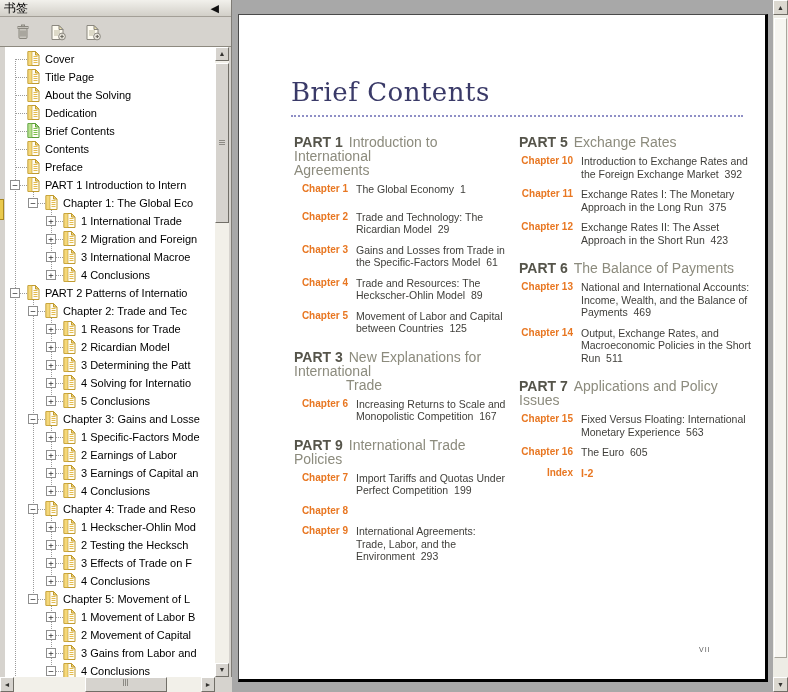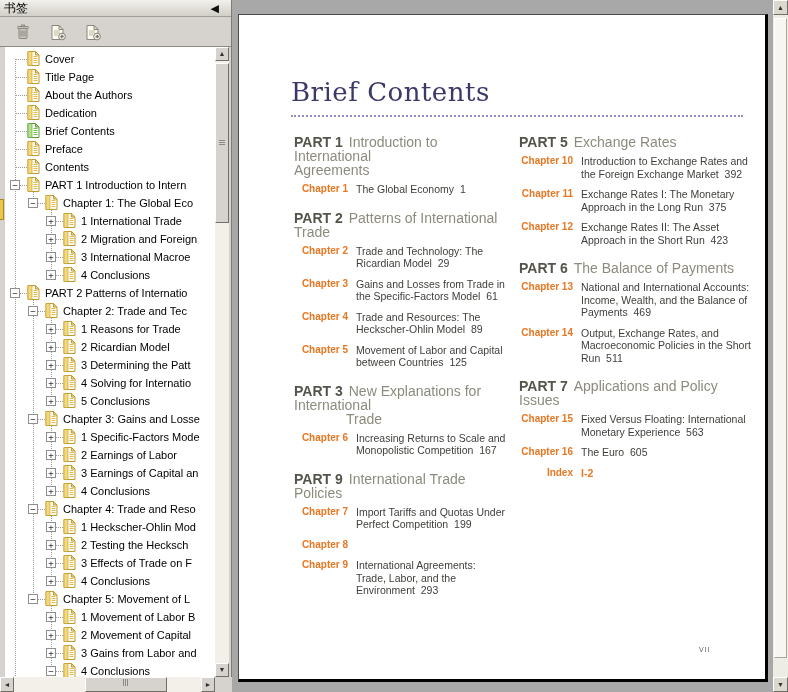--- a/index.html
+++ b/index.html
@@ -156,21 +156,21 @@
   </div>
         <div class="tree-row">
     <div class="tree-stub" style="left:10px;width:12px;"></div>
 
     <span class="tree-icon" style="left:22px;"><svg width="13" height="15" viewBox="0 0 13 15">
     <path d="M1 .5h7.5L12 4v10.5H1z" fill="#fffdf4" stroke="#c09b30"></path>
     <path d="M1 .5h4v14H1z" fill="#f5d87a" stroke="#c09b30" stroke-width="0.6"></path>
     <path d="M6.5 5.5h4M6.5 7.5h4M6.5 9.5h4M6.5 11.5h4" stroke="#e3bb4e"></path>
     <path d="M8.5 .5L12 4H8.5z" fill="#f5d87a" stroke="#c09b30"></path>
             </svg></span>
-    <span class="tree-label" style="left:40px;">About the Authors</span>
+    <span class="tree-label" style="left:40px;">About the Solving</span>
   </div>
         <div class="tree-row">
     <div class="tree-stub" style="left:10px;width:12px;"></div>
 
     <span class="tree-icon" style="left:22px;"><svg width="13" height="15" viewBox="0 0 13 15">
     <path d="M1 .5h7.5L12 4v10.5H1z" fill="#fffdf4" stroke="#c09b30"></path>
     <path d="M1 .5h4v14H1z" fill="#f5d87a" stroke="#c09b30" stroke-width="0.6"></path>
     <path d="M6.5 5.5h4M6.5 7.5h4M6.5 9.5h4M6.5 11.5h4" stroke="#e3bb4e"></path>
     <path d="M8.5 .5L12 4H8.5z" fill="#f5d87a" stroke="#c09b30"></path>
             </svg></span>
@@ -189,32 +189,32 @@
   </div>
         <div class="tree-row">
     <div class="tree-stub" style="left:10px;width:12px;"></div>
 
     <span class="tree-icon" style="left:22px;"><svg width="13" height="15" viewBox="0 0 13 15">
     <path d="M1 .5h7.5L12 4v10.5H1z" fill="#fffdf4" stroke="#c09b30"></path>
     <path d="M1 .5h4v14H1z" fill="#f5d87a" stroke="#c09b30" stroke-width="0.6"></path>
     <path d="M6.5 5.5h4M6.5 7.5h4M6.5 9.5h4M6.5 11.5h4" stroke="#e3bb4e"></path>
     <path d="M8.5 .5L12 4H8.5z" fill="#f5d87a" stroke="#c09b30"></path>
             </svg></span>
+    <span class="tree-label" style="left:40px;">Contents</span>
+  </div>
+        <div class="tree-row">
+    <div class="tree-stub" style="left:10px;width:12px;"></div>
+
+    <span class="tree-icon" style="left:22px;"><svg width="13" height="15" viewBox="0 0 13 15">
+    <path d="M1 .5h7.5L12 4v10.5H1z" fill="#fffdf4" stroke="#c09b30"></path>
+    <path d="M1 .5h4v14H1z" fill="#f5d87a" stroke="#c09b30" stroke-width="0.6"></path>
+    <path d="M6.5 5.5h4M6.5 7.5h4M6.5 9.5h4M6.5 11.5h4" stroke="#e3bb4e"></path>
+    <path d="M8.5 .5L12 4H8.5z" fill="#f5d87a" stroke="#c09b30"></path>
+            </svg></span>
     <span class="tree-label" style="left:40px;">Preface</span>
-  </div>
-        <div class="tree-row">
-    <div class="tree-stub" style="left:10px;width:12px;"></div>
-
-    <span class="tree-icon" style="left:22px;"><svg width="13" height="15" viewBox="0 0 13 15">
-    <path d="M1 .5h7.5L12 4v10.5H1z" fill="#fffdf4" stroke="#c09b30"></path>
-    <path d="M1 .5h4v14H1z" fill="#f5d87a" stroke="#c09b30" stroke-width="0.6"></path>
-    <path d="M6.5 5.5h4M6.5 7.5h4M6.5 9.5h4M6.5 11.5h4" stroke="#e3bb4e"></path>
-    <path d="M8.5 .5L12 4H8.5z" fill="#f5d87a" stroke="#c09b30"></path>
-            </svg></span>
-    <span class="tree-label" style="left:40px;">Contents</span>
   </div>
         <div class="tree-row">
     <div class="tree-stub" style="left:10px;width:12px;"></div>
     <div class="expander" style="left:5px;">−</div>
     <span class="tree-icon" style="left:22px;"><svg width="13" height="15" viewBox="0 0 13 15">
     <path d="M1 .5h7.5L12 4v10.5H1z" fill="#fffdf4" stroke="#c09b30"></path>
     <path d="M1 .5h4v14H1z" fill="#f5d87a" stroke="#c09b30" stroke-width="0.6"></path>
     <path d="M6.5 5.5h4M6.5 7.5h4M6.5 9.5h4M6.5 11.5h4" stroke="#e3bb4e"></path>
     <path d="M8.5 .5L12 4H8.5z" fill="#f5d87a" stroke="#c09b30"></path>
             </svg></span>
@@ -546,22 +546,20 @@
     <div class="toc-col" id="toc-col-left">
         <div class="part">
           <div class="part-head">
     <span class="part-num">PART 1</span><span>Introduction to International</span><span class="part-title2 ">Agreements</span></div>
           <div class="chap ">
       <span class="chap-label">Chapter 1</span>
       <span class="chap-text">The Global Economy&nbsp; <span class="chap-page">1</span></span>
     </div>
         </div>
         <div class="part">
-          <div class="part-head">
-    <span class="part-num">PART 2</span><span>Patterns of International Trade</span></div>
           <div class="chap ">
       <span class="chap-label">Chapter 2</span>
       <span class="chap-text">Trade and Technology: The Ricardian Model&nbsp; <span class="chap-page">29</span></span>
     </div>
           <div class="chap ">
       <span class="chap-label">Chapter 3</span>
       <span class="chap-text">Gains and Losses from Trade in the Specific-Factors Model&nbsp; <span class="chap-page">61</span></span>
     </div>
           <div class="chap ">
       <span class="chap-label">Chapter 4</span>

